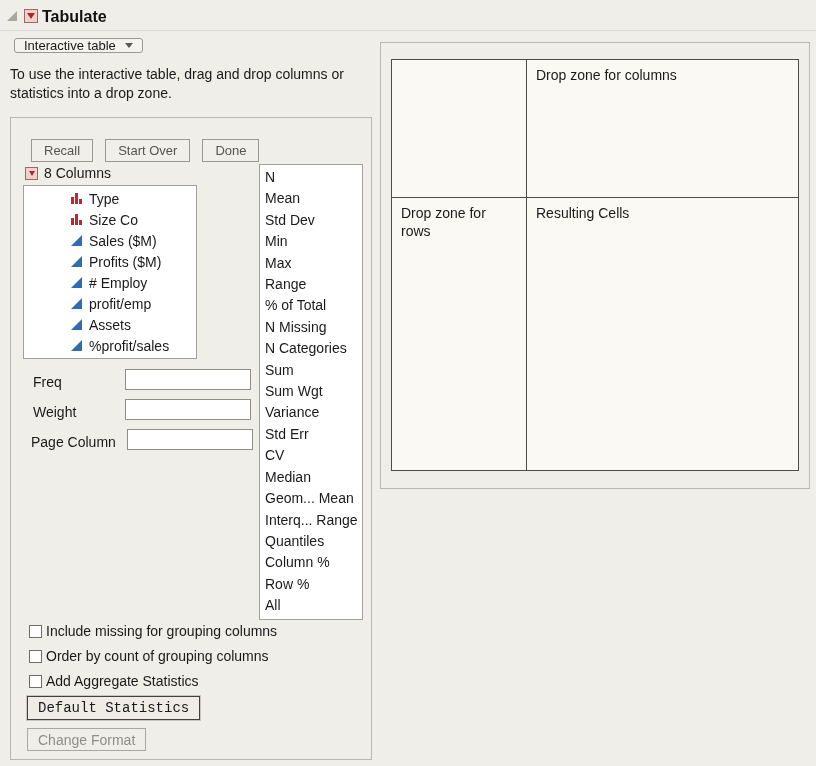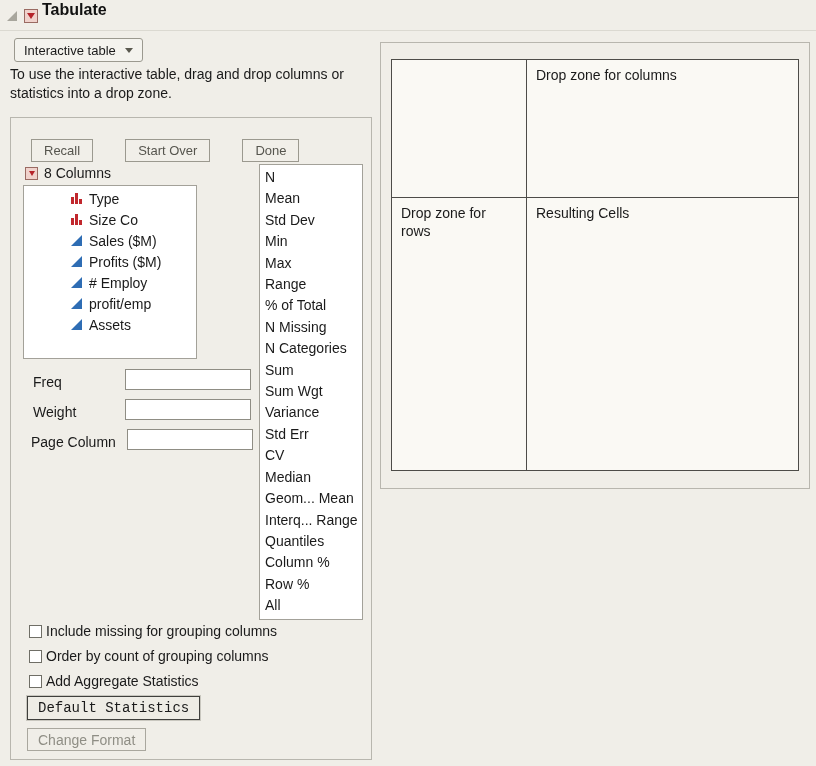--- a/index.html
+++ b/index.html
@@ -24,45 +24,45 @@
     width: 14px; height: 14px;
     border: 1px solid #9a6a62; background: #f0d2cc;
     display: flex; align-items: center; justify-content: center;
   }
   .red-tri {
     width: 0; height: 0;
     border-left: 4px solid transparent;
     border-right: 4px solid transparent;
     border-top: 6px solid #b5232a;
   }
-  .page-title { position: absolute; left: 42px; top: 1px; font-size: 16px; font-weight: bold; color: #111; }
+  .page-title { position: absolute; left: 42px; top: 8px; font-size: 16px; font-weight: bold; color: #111; }
   .title-sep { position: absolute; left: 0; top: 30px; width: 100%; border-top: 1px solid #dbd9d1; }
 
   
   .dropdown {
-    position: absolute; left: 14px; top: 38px; height: 24px;
+    position: absolute; left: 14px; top: 38px; height: 15px;
     display: inline-flex; align-items: center;
     padding: 0 9px; font-size: 13px;
     background: #f4f3ee; border: 1px solid #9b998f; border-radius: 3px;
     cursor: default;
   }
   .chev {
     width: 0; height: 0; margin-left: 9px;
     border-left: 4px solid transparent; border-right: 4px solid transparent;
     border-top: 5px solid #5a594f;
   }
 
   .helper { position: absolute; left: 10px; top: 65px; width: 362px; font-size: 14px; line-height: 1.35; }
 
   
   .ctl-panel {
     position: absolute; left: 10px; top: 117px; width: 362px; height: 643px;
     border: 1px solid #b8b6ae; background: #f0eee8;
   }
-  .top-btn-row { position: absolute; left: 20px; top: 21px; display: flex; gap: 32px; }
+  .top-btn-row { position: absolute; left: 20px; top: 21px; display: flex; gap: 12px; }
   .btn {
     font-family: "Liberation Sans", sans-serif;
     font-size: 13px; height: 23px; padding: 0 12px;
     background: #f1efe9; border: 1px solid #9b998f; color: #565membri550;
     color: #56554e;
     cursor: pointer;
   }
   .columns-header { position: absolute; left: 14px; top: 47px; display: flex; align-items: center; gap: 6px; }
   .red-tri-box-sm {
     width: 13px; height: 13px; border: 1px solid #9a6a62; background: #f0d2cc;
@@ -219,20 +219,28 @@
           </span>
         <span>profit/emp</span>
       </div>
       <div class="col-item">
         <span class="col-icon">
             <svg width="13" height="13">
               <polygon points="1,12 12,12 12,1" fill="#2e6db4"></polygon>
             </svg>
           </span>
         <span>Assets</span>
+      </div>
+      <div class="col-item">
+        <span class="col-icon">
+            <svg width="13" height="13">
+              <polygon points="1,12 12,12 12,1" fill="#2e6db4"></polygon>
+            </svg>
+          </span>
+        <span>%profit/sales</span>
       </div>
     </div>
 
     <span class="field-label" style="left:22px; top:256px;">Freq</span>
     <input class="field-input" style="left: 114px; top: 251px;" value="">
 
     <span class="field-label" style="left:22px; top:286px;">Weight</span>
     <input class="field-input" style="left: 114px; top: 281px;" value="">
 
     <span class="field-label" style="left:20px; top:316px;">Page Column</span>

